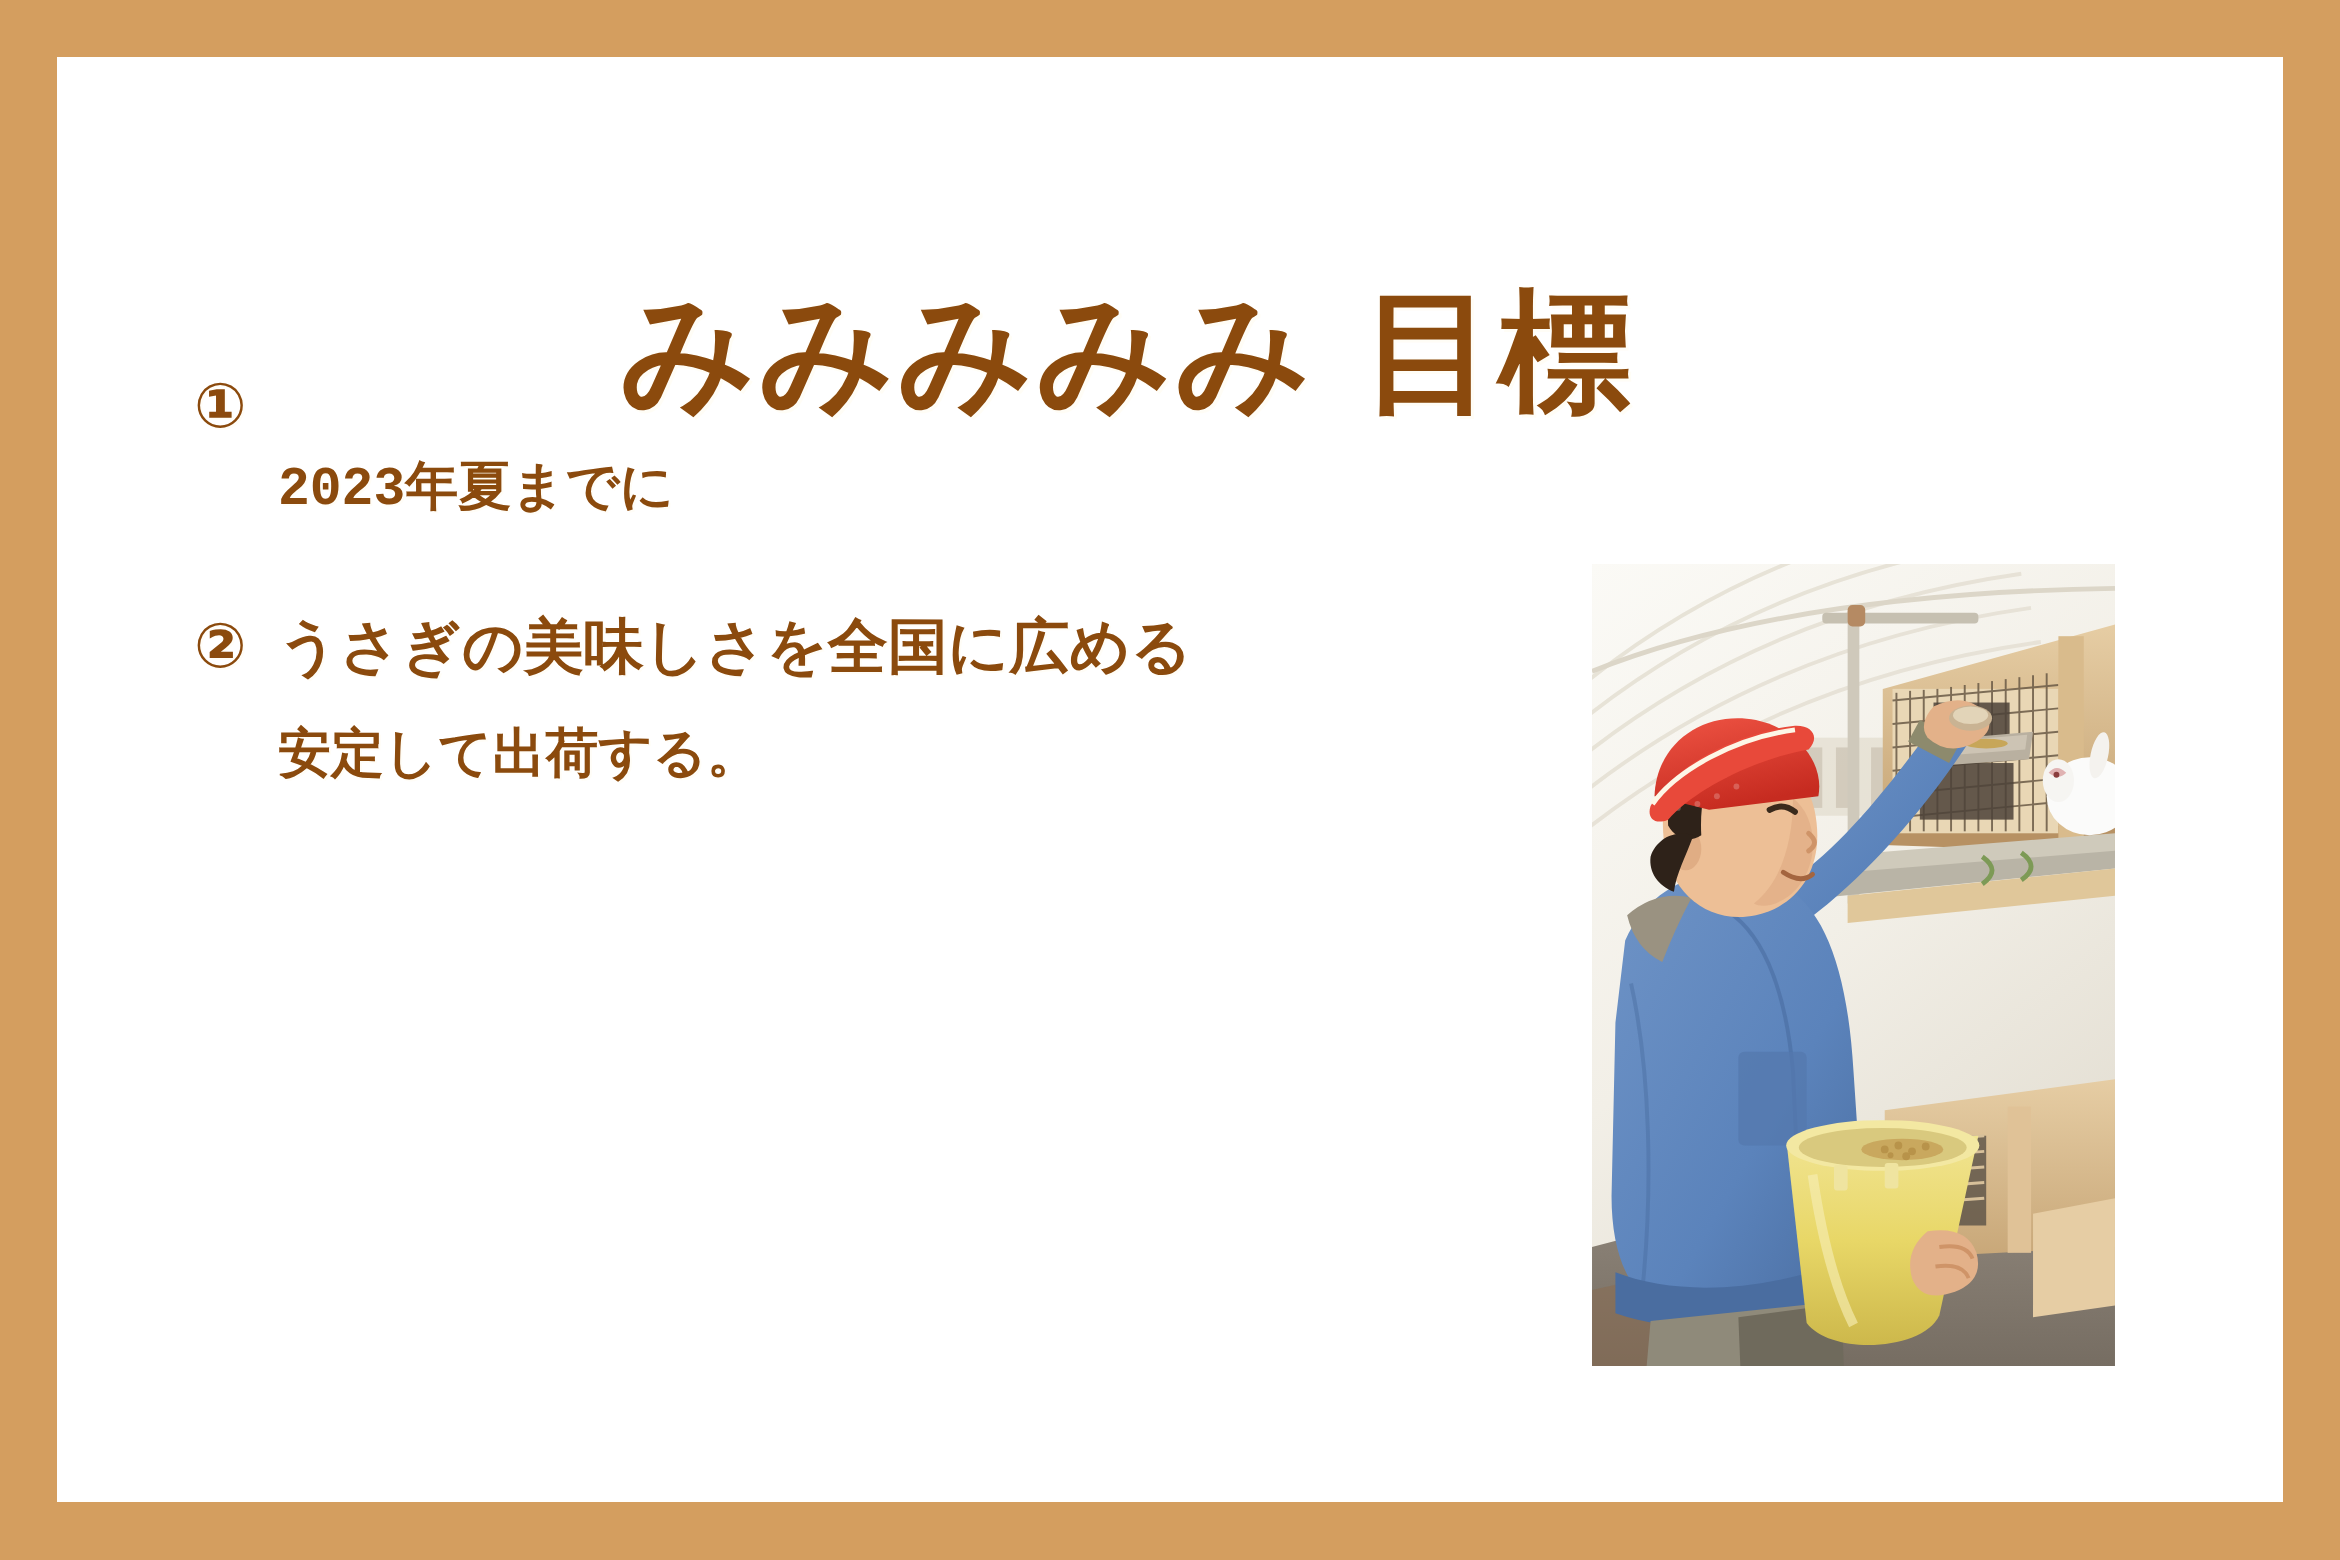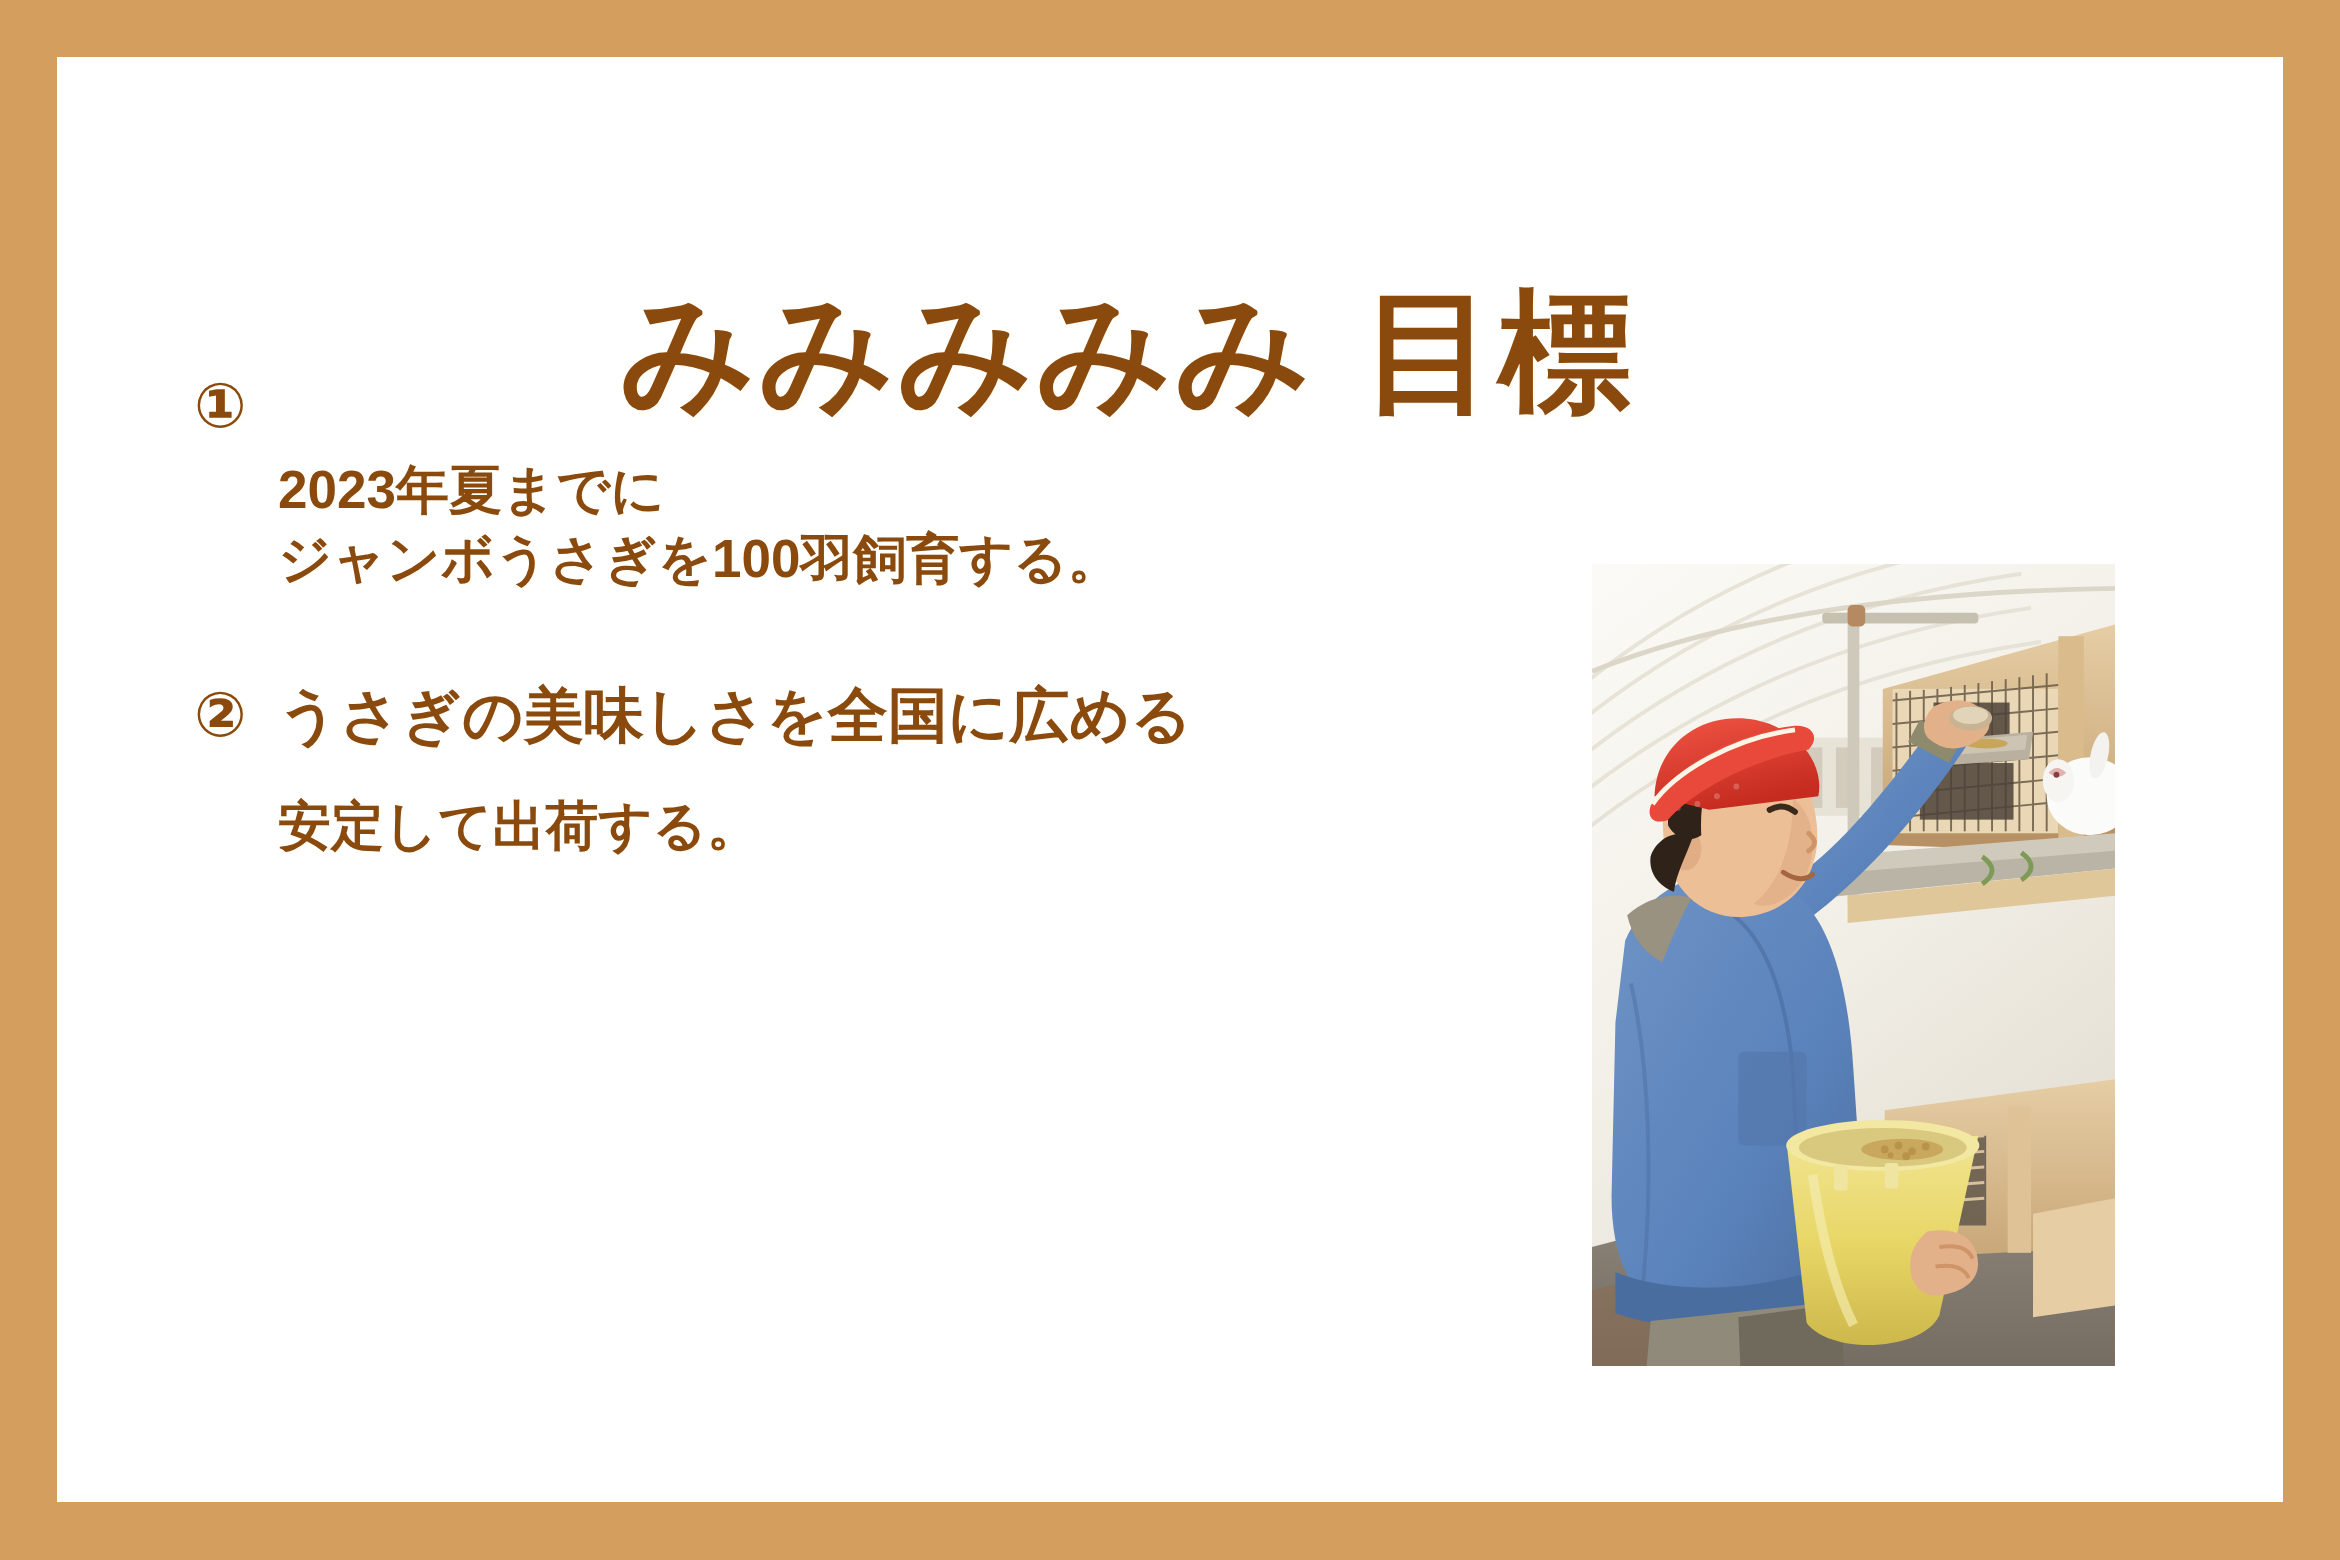--- a/index.html
+++ b/index.html
@@ -78,21 +78,21 @@
     flex: 0 0 auto;
     width: 84px;
     font-weight: 700;
     font-size: 62px;
   }
   .goal-headline-text { flex: 0 1 auto; }
 
   .goal-detail {
     margin-left: 84px;
     margin-top: 13.7px;
-    font-family: Liberation Sans, sans-serif;
+    font-family: Liberation Mono, monospace;
     font-weight: 900;
     font-size: 53px;
     line-height: 1.30;
     white-space: nowrap;
     text-shadow: 2px 2px 0 rgba(255,253,245,0.8);
   }
   .goal-block.second .goal-detail { margin-top: 41px; }
   .goal-detail .dl { display: block; }
 
   
@@ -117,21 +117,20 @@
     <h1 id="title">みみみみみ 目標</h1>
 
     <div id="goals">
 
       <div class="goal-block first">
         <div class="goal-headline">
           <span class="goal-marker">①</span>
         </div>
         <div class="goal-detail">
           <span class="dl">2023年夏までに</span>
-          <span class="dl">ジャンボうさぎを100羽飼育する。</span>
         </div>
       </div>
 
       <div class="goal-block second">
         <div class="goal-headline">
           <span class="goal-marker">②</span>
           <span class="goal-headline-text">うさぎの美味しさを全国に広める</span>
         </div>
         <div class="goal-detail">
           <span class="dl">安定して出荷する。</span>

